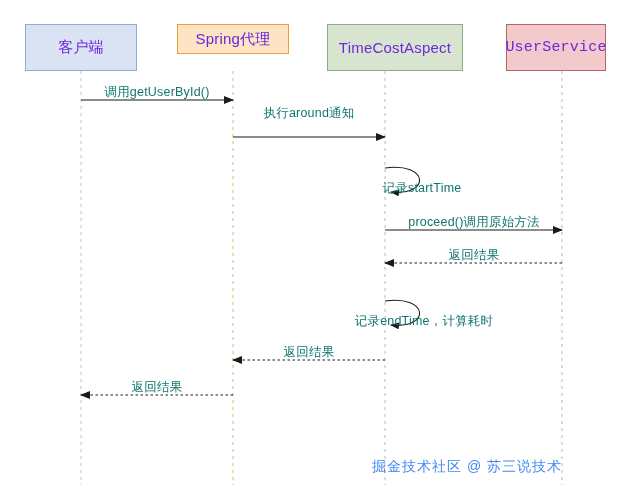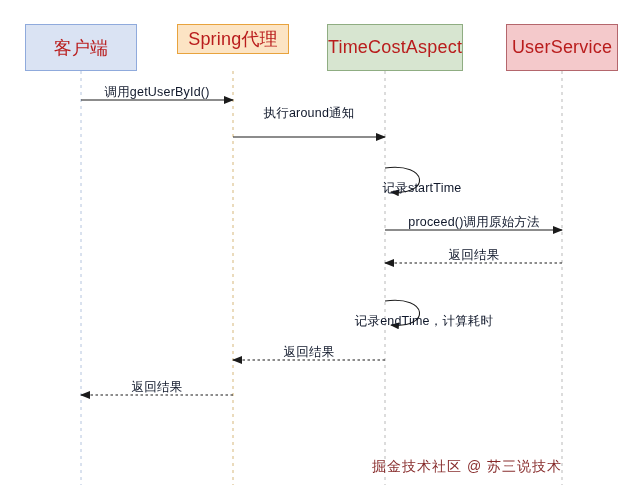--- a/index.html
+++ b/index.html
@@ -25,29 +25,29 @@
     height: 494px;
   }
   .actor-box {
     position: absolute;
     box-sizing: border-box;
     display: flex;
     align-items: center;
     justify-content: center;
     border-width: 1px;
     border-style: solid;
-    font-size: 18px;
-    color: #b91c1c;
+    font-size: 15px;
+    color: #6d28d9;
     letter-spacing: 0.2px;
     white-space: nowrap;
   }
   .msg-label {
     position: absolute;
     font-size: 12.5px;
-    color: #0f172a;
+    color: #0f766e;
     white-space: nowrap;
     letter-spacing: 0.2px;
     transform: translateX(-50%);
   }
   .watermark {
     position: absolute;
     font-size: 14px;
     color: #b9b9b9;
     white-space: nowrap;
     letter-spacing: 1px;
@@ -93,30 +93,30 @@
   <div id="actors-group">
       <div class="actor-box" style="left: 25px; top: 24px; width: 112px; height: 47px; background: rgb(218, 227, 243); border-color: rgb(143, 170, 220);">
         <span>客户端</span>
       </div>
       <div class="actor-box" style="left: 177px; top: 24px; width: 112px; height: 30px; background: rgb(252, 228, 196); border-color: rgb(232, 163, 61);">
         <span>Spring代理</span>
       </div>
       <div class="actor-box" style="left: 327px; top: 24px; width: 136px; height: 47px; background: rgb(215, 229, 208); border-color: rgb(143, 173, 130);">
         <span>TimeCostAspect</span>
       </div>
-      <div class="actor-box" style="left: 506px; top: 24px; width: 112px; height: 47px; background: rgb(244, 201, 203); border-color: rgb(180, 102, 108);">
+      <div class="actor-box" style="left: 506px; top: 24px; width: 100px; height: 47px; background: rgb(244, 201, 203); border-color: rgb(180, 102, 108); font-family: Liberation Mono, monospace;">
         <span>UserService</span>
       </div>
     </div>
   <div id="labels-group">
       <div class="msg-label" style="left: 157px; top: 84px;">调用getUserById()</div>
       <div class="msg-label" style="left: 309px; top: 105px; text-align: right;">执行around通知</div>
       <div class="msg-label" style="left: 422px; top: 180px; transform: translateX(-50%);">记录startTime</div>
       <div class="msg-label" style="left: 474px; top: 214px; text-align: center;">proceed()调用原始方法</div>
       <div class="msg-label" style="left: 474px; top: 247px;">返回结果</div>
       <div class="msg-label" style="left: 424px; top: 313px; transform: translateX(-50%);">记录endTime，计算耗时</div>
       <div class="msg-label" style="left: 309px; top: 344px;">返回结果</div>
       <div class="msg-label" style="left: 157px; top: 379px;">返回结果</div>
     </div>
 
-  <div class="watermark" style="left: 372px; top: 458px; color: #7f1d1d;">掘金技术社区 @ 苏三说技术</div>
+  <div class="watermark" style="left: 372px; top: 458px; color: #3b82f6;">掘金技术社区 @ 苏三说技术</div>
 
 </div>
 
 </body></html>

